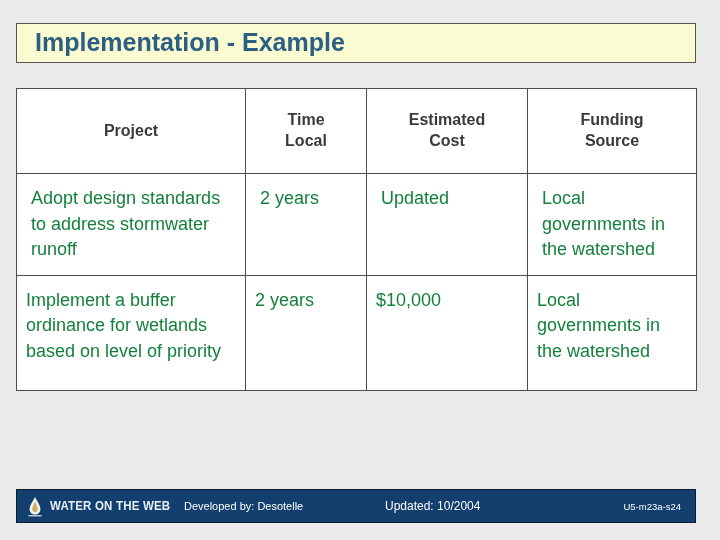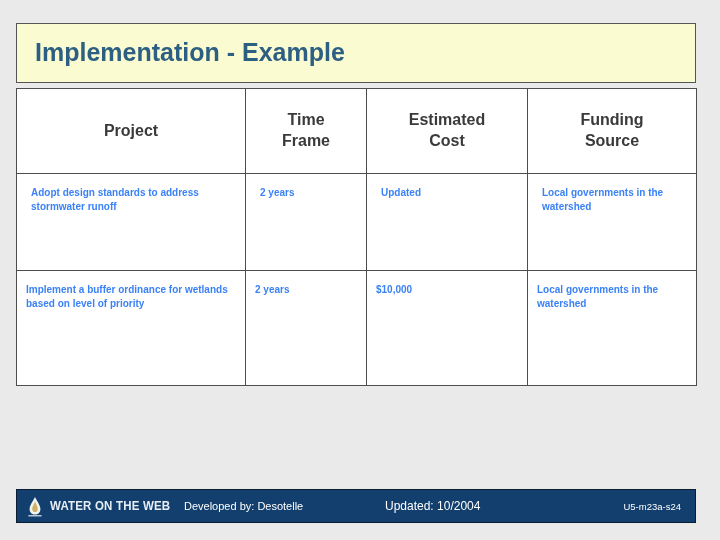--- a/index.html
+++ b/index.html
@@ -14,21 +14,21 @@
     overflow: hidden;
     position: relative;
   }
 
   
   #title-box {
     position: absolute;
     left: 16px;
     top: 23px;
     width: 680px;
-    height: 60px;
+    height: 40px;
     box-sizing: border-box;
     background: #fbfbd2;
     border: 1px solid #555555;
     display: flex;
     align-items: center;
   }
   #title-text {
     font-size: 25px;
     font-weight: bold;
     color: #2c5f82;
@@ -48,24 +48,24 @@
   table.impl {
     border-collapse: collapse;
     width: 680px;
     table-layout: fixed;
     background: #ffffff;
   }
   table.impl td, table.impl th {
     border: 1px solid #4d4d4d;
     vertical-align: top;
     padding: 12px 12px 12px 14px;
-    font-size: 10px;
-    color: #3b82f6;
+    font-size: 18px;
+    color: #15803d;
     line-height: 1.42;
-    font-weight: bold;
+    font-weight: normal;
   }
   table.impl thead th {
     text-align: center;
     vertical-align: middle;
     font-weight: bold;
     font-size: 16px;
     color: #3a3a3a;
     padding: 14px 6px;
     line-height: 1.3;
   }
@@ -156,21 +156,21 @@
         <col class="c2">
         <col class="c3">
     </colgroup>
     <thead>
       <tr class="r-head">
         <th>
           <span>Project</span>
         </th>
         <th>
           <span>Time</span><br>
-          <span>Frame</span>
+          <span>Local</span>
         </th>
         <th>
           <span>Estimated</span><br>
           <span>Cost</span>
         </th>
         <th>
           <span>Funding</span><br>
           <span>Source</span>
         </th>
       </tr>

